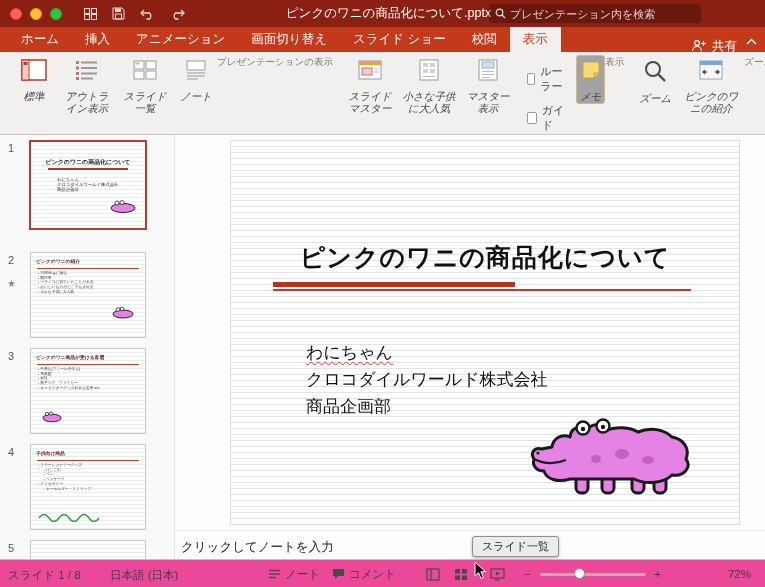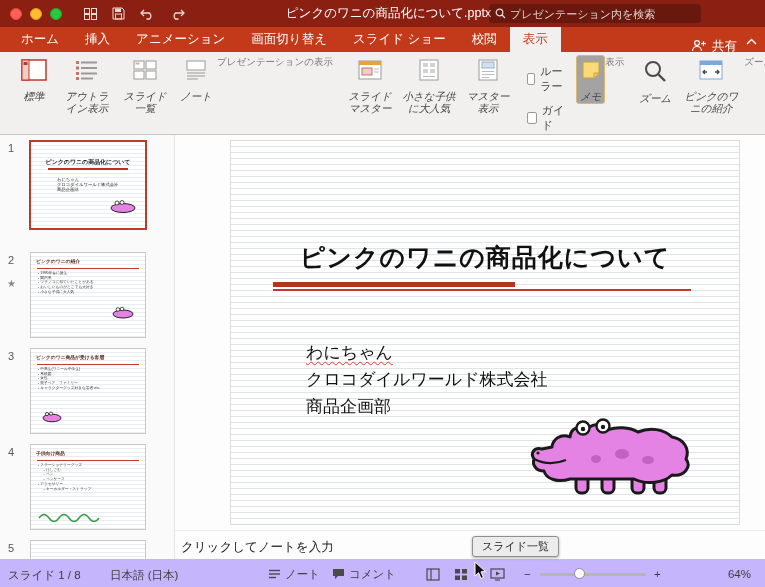--- a/index.html
+++ b/index.html
@@ -73,21 +73,21 @@
 
   
   .notes { position:absolute; left:175px; top:530px; width:590px; height:29px; background:#fdfdfd; border-top:1px solid #ececec; }
   .notes-ph { position:absolute; left:6px; top:8px; font-size:12.5px; color:#222; }
 
   
   .tooltip { position:absolute; left:472px; top:536px; background:#ececec; border:1px solid #8f8f8f; border-radius:3px; padding:2px 9px; font-size:11px; color:#222; box-shadow:0 1px 3px rgba(0,0,0,.3); z-index:30; }
   .cursor { position:absolute; left:474px; top:561px; z-index:31; }
 
   
-  .statusbar { position:absolute; left:0; top:559px; width:765px; height:28px; background:#c4b5fd; border-top:1px solid #c2c2c2; }
+  .statusbar { position:absolute; left:0; top:559px; width:765px; height:28px; background:#ec4899; border-top:1px solid #c2c2c2; }
   .sb-text { position:absolute; top:8px; font-size:11.5px; color:#3d3d3d; }
   .sb-item { position:absolute; top:7px; display:flex; align-items:center; gap:4px; font-size:11.5px; color:#3d3d3d; }
   .sb-view { position:absolute; top:7px; }
   .sb-slider { position:absolute; top:0; width:106px; height:28px; }
   .sb-slider .track { position:absolute; left:0; top:13px; width:106px; height:3px; background:#b5b5b5; border-radius:2px; }
   .sb-slider .knob { position:absolute; left:34px; top:8px; width:11px; height:11px; border-radius:50%; background:#fdfdfd; border:1px solid #8e8e8e; }
 </style>
 </head>
 <body>
 
@@ -477,16 +477,16 @@
           <path d="M6,3.5 L10,5.5 L6,7.5 Z" fill="#4a4a4a"></path>
           <line x1="5" y1="12" x2="10" y2="12" stroke="#4a4a4a" stroke-width="1.2"></line>
         </svg></span>
 
     <span class="sb-text" style="left:524px;">−</span>
     <div class="sb-slider" style="left:540px;">
       <div class="track"></div>
       <div class="knob"></div>
     </div>
     <span class="sb-text" style="left:654px;">+</span>
-    <span class="sb-text" style="right:14px;">64%</span>
+    <span class="sb-text" style="right:14px;">72%</span>
   </div>
 
 </div>
 
 </body></html>

